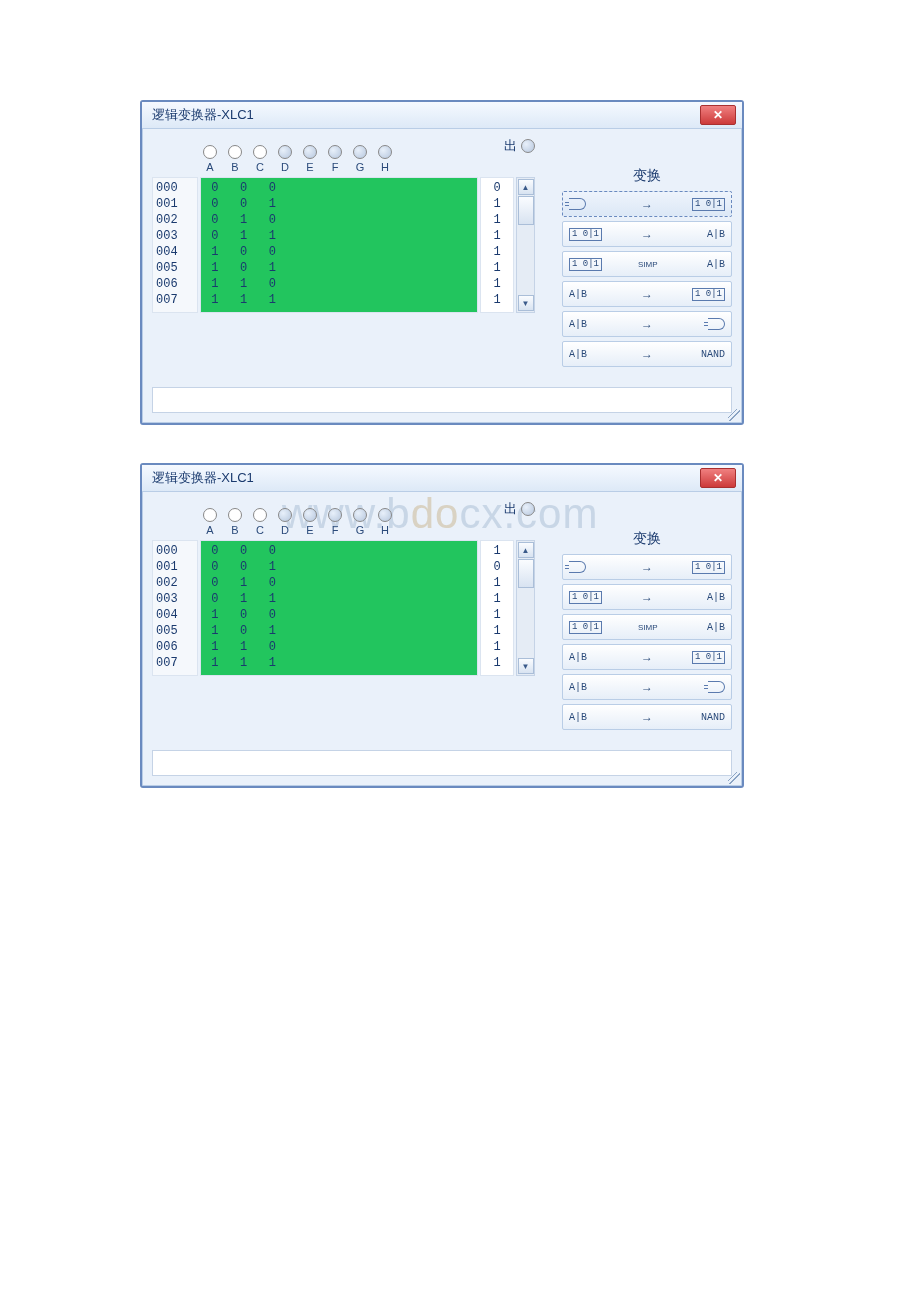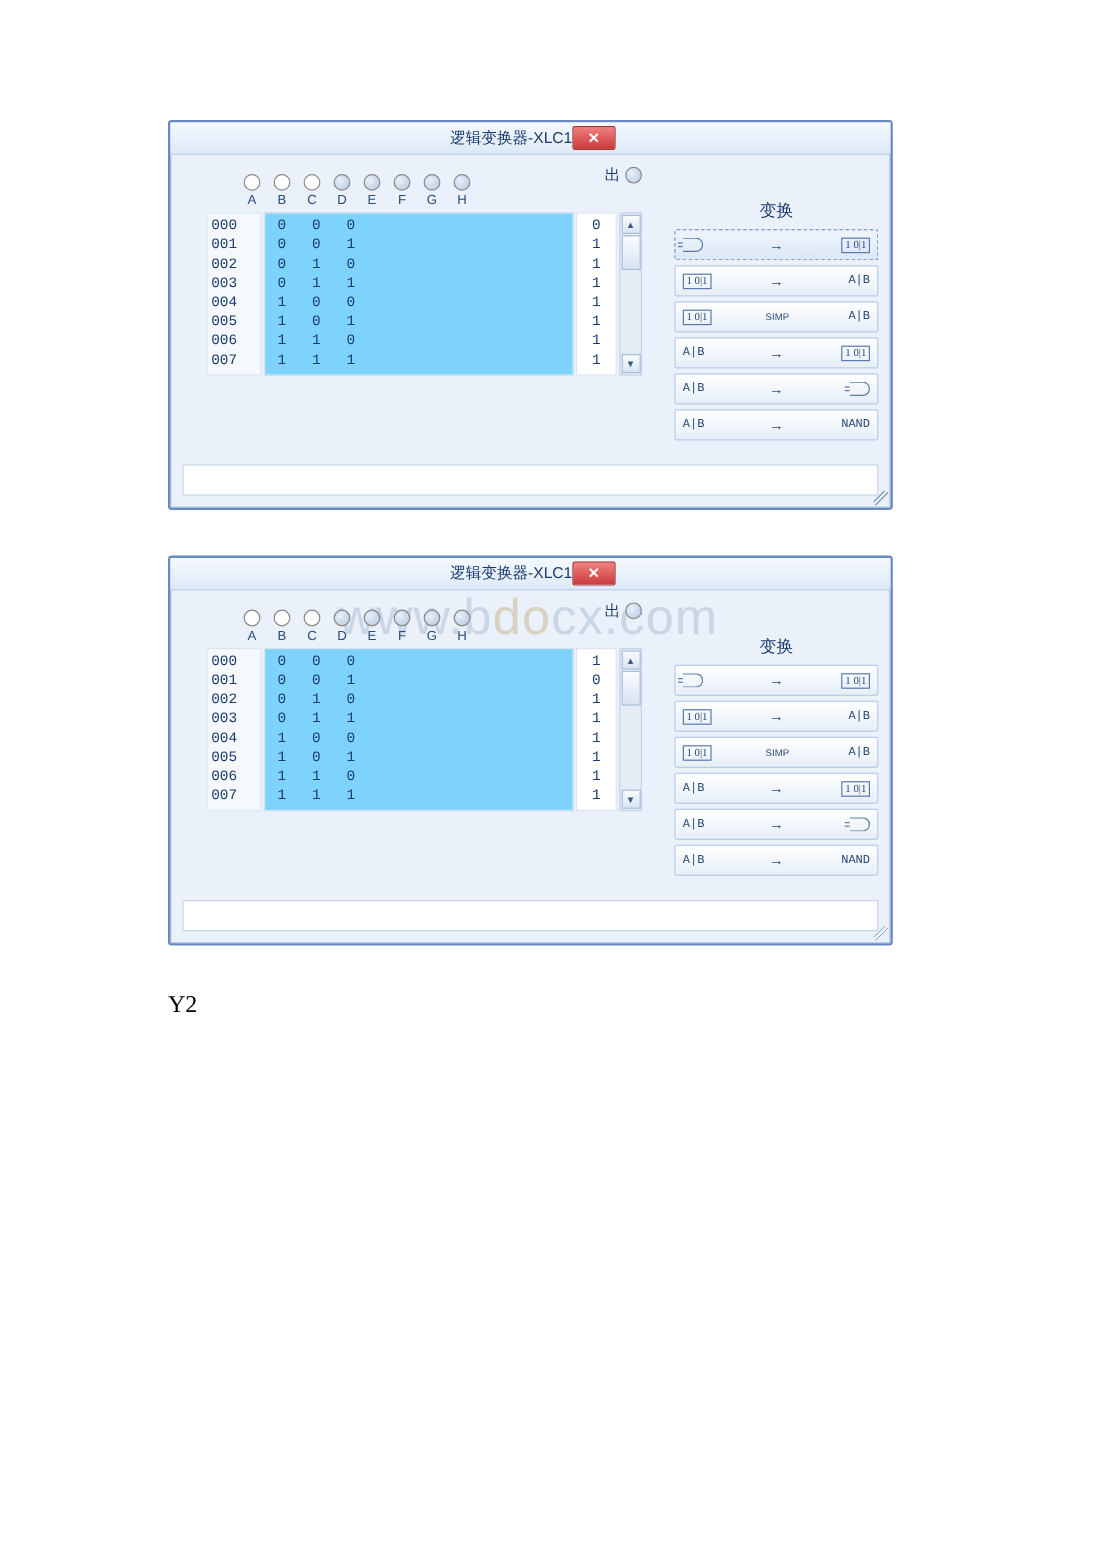--- a/index.html
+++ b/index.html
@@ -17,21 +17,21 @@
     border-radius: 3px;
     width: 600px;
     background: #eaf1fa;
     box-shadow: inset 0 0 0 1px #b9cde6;
     margin-bottom: 38px;
     position: relative;
   }
   .titlebar {
     display: flex;
     align-items: center;
-    justify-content: center;
+    justify-content: space-between;
     height: 26px;
     padding: 0 6px 0 10px;
     font-size: 13px;
     color: #1a3a6e;
     background: linear-gradient(#f5f9ff, #dde9f7);
     border-bottom: 1px solid #b9cde6;
   }
   .closebtn {
     width: 34px;
     height: 18px;
@@ -94,36 +94,35 @@
     width: 12px;
     height: 12px;
     border-radius: 50%;
     border: 1px solid #888;
     background: radial-gradient(circle at 35% 35%, #e8f0fa, #c5d3e6 70%);
   }
   .tablewrap {
     display: flex;
     gap: 2px;
     margin-top: 4px;
-    margin-left: 20px;
   }
   .idxcol {
     width: 38px;
     border: 1px solid #dbe4f0;
     background: #f5f8fc;
     font-family: "Courier New", monospace;
     font-size: 12px;
     color: #1a3a6e;
     padding: 2px 3px;
     line-height: 16px;
   }
   .truthcol {
     flex: 1;
     border: 1px solid #dbe4f0;
-    background: #7dd3fc;
+    background: #22c55e;
     font-family: "Courier New", monospace;
     font-size: 12px;
     color: #1a3a6e;
     padding: 2px 3px;
     line-height: 16px;
     white-space: pre;
     min-height: 130px;
   }
   .outcol {
     width: 26px;
@@ -197,21 +196,21 @@
     background: linear-gradient(#eef4fc, #dce8f6);
   }
   .sym { text-align: center; font-family: "Courier New", monospace; font-size: 10px; }
   .sym-right { text-align: right; }
   .sym-left { text-align: left; }
   .arrow { text-align: center; font-size: 12px; }
   .tt-icon {
     display: inline-block;
     border: 1px solid #5a7aae;
     padding: 0 2px;
-    font-family: Liberation Serif, serif;
+    font-family: Liberation Mono, monospace;
     font-size: 9px;
     line-height: 11px;
   }
   .gate-icon {
     display: inline-block;
     width: 16px;
     height: 10px;
     border: 1px solid #5a7aae;
     border-left: none;
     border-radius: 0 8px 8px 0;
@@ -459,15 +458,14 @@
           <span class="sym sym-left">A|B</span>
           <span class="arrow">→</span>
           <span class="sym sym-right">NAND</span>
         </div>
       </div>
     </div>
     <div class="exprbar"></div>
     <div class="resize-grip"></div>
   </div>
 
-  <div class="caption">Y2</div>
 
 </div>
 
 </body></html>

